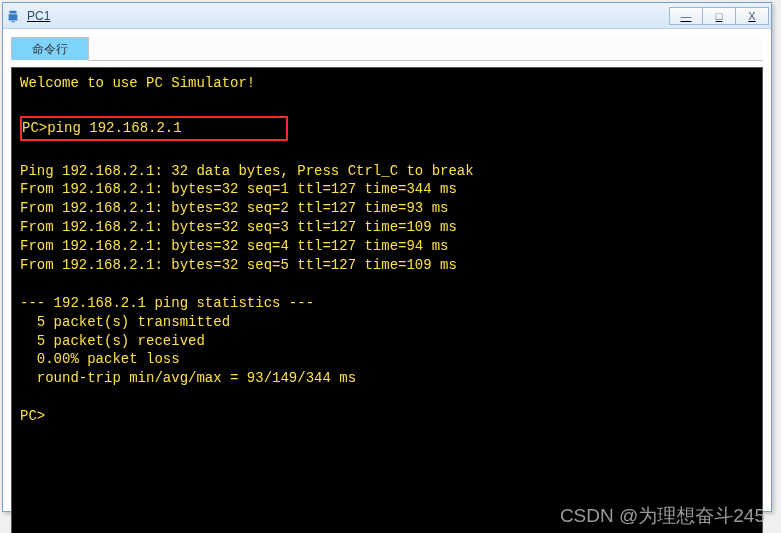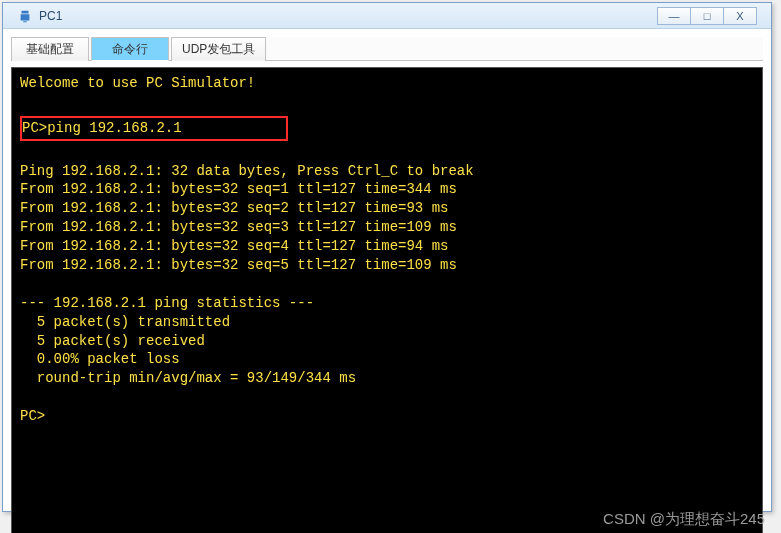--- a/index.html
+++ b/index.html
@@ -16,21 +16,22 @@
     width: 770px; height: 510px;
     border: 1px solid #7a9ec9;
     background: #fff;
     box-shadow: 2px 2px 4px rgba(0,0,0,0.2);
   }
   .titlebar {
     height: 26px;
     background: linear-gradient(#eaf3fb, #d7e8f7);
     border-bottom: 1px solid #b9d2e8;
     display: flex; align-items: center;
-    padding: 0 14px;
+    padding: 0 2px;
+    text-decoration: underline;
   }
   .app-icon {
     width: 16px; height: 16px; margin-right: 6px;
     display: inline-flex; align-items: center; justify-content: center;
   }
   .app-icon svg { width: 14px; height: 14px; }
   .titlebar .title { color: #2b4a6f; font-size: 12px; }
   .winbtns { margin-left: auto; display: flex; gap: 0; }
   .winbtn {
     width: 34px; height: 18px;
@@ -77,21 +78,21 @@
   }
   .cmdline {
     display: inline-block;
     border: 2px solid #ff2a2a;
     padding: 1px 4px 1px 0;
     margin-top: 4px; margin-bottom: 2px;
   }
   .watermark {
     position: absolute; right: 16px; bottom: 4px;
     color: rgba(180,180,180,0.85);
-    font-size: 15px; font-family: "Microsoft YaHei", sans-serif;
+    font-size: 19px; font-family: "Microsoft YaHei", sans-serif;
     pointer-events: none;
   }
 </style>
 </head>
 <body>
 
 <div class="window">
   <div class="titlebar">
     <span class="app-icon">
       <svg viewBox="0 0 16 16">
@@ -101,23 +102,21 @@
     <span class="title">PC1</span>
     <div class="winbtns">
       <div class="winbtn">—</div>
       <div class="winbtn">□</div>
       <div class="winbtn">X</div>
     </div>
   </div>
 
   <div class="content">
     <div class="tabs">
-      <div class="tab">基础配置</div>
       <div class="tab active">命令行</div>
-      <div class="tab">UDP发包工具</div>
     </div>
 
     <div class="terminal"><span>Welcome to use PC Simulator!</span>
 <span></span>
 <span class="cmdline"><span>PC&gt;</span><span>ping 192.168.2.1</span>            </span>
 <span></span>
 <span>Ping 192.168.2.1: 32 data bytes, Press Ctrl_C to break</span>
 <span>From 192.168.2.1: bytes=32 seq=1 ttl=127 time=344 ms</span>
 <span>From 192.168.2.1: bytes=32 seq=2 ttl=127 time=93 ms</span>
 <span>From 192.168.2.1: bytes=32 seq=3 ttl=127 time=109 ms</span>

